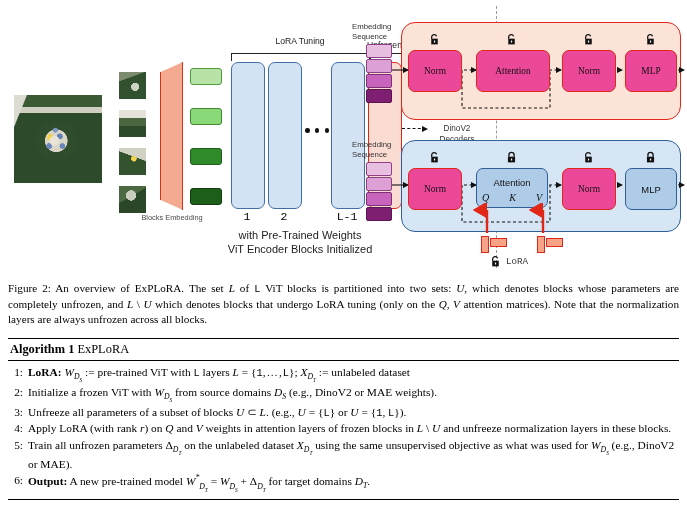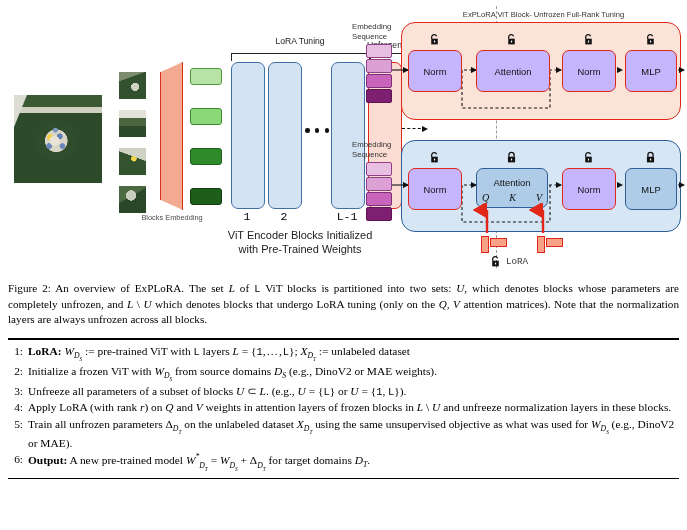--- a/index.html
+++ b/index.html
@@ -96,21 +96,21 @@
   .e3{background:#c964bd;border:1.1px solid #7e2f76;}
   .e4{background:#7e1f72;border:1.1px solid #5c1454;}
 
   .vitblock{position:absolute;border-radius:14px;}
   .vb-title{position:absolute;font-family:"Liberation Sans",sans-serif;font-size:7.6px;
     color:#333;text-align:center;}
 
   .sub{position:absolute;border-radius:7px;display:flex;align-items:center;
     justify-content:center;font-family:"Liberation Sans",sans-serif;font-size:9.4px;
     color:#111;}
-  .sub.salmon{background:#c4b5fd;border:1.5px solid #e02718;}
+  .sub.salmon{background:#ec4899;border:1.5px solid #e02718;font-family:Liberation Serif, serif;}
   .sub.blue{background:#aecbe8;border:1.5px solid #2f5f96;}
 
   .lock{position:absolute;width:13px;height:13px;}
   .qkv{position:absolute;font-family:"Liberation Serif",serif;font-style:italic;
     font-size:10px;color:#111;display:flex;justify-content:space-between;}
   .lora-lbl{position:absolute;font-family:Liberation Mono, monospace;font-size:9.2px;color:#333;}
 
   
   .caption{position:absolute;left:8px;top:281px;width:671px;
     font-family:"Liberation Serif",serif;font-size:11.2px;line-height:1.32;
@@ -164,38 +164,42 @@
     </div>
   <div class="blk b3"></div>
   <div class="blk bL"></div>
 
   <div class="bnum n1">1</div>
   <div class="bnum n2">2</div>
   <div class="bnum n3">L-1</div>
   <div class="bnum nL">L</div>
 
   <div class="enc-cap">
+    <div>with Pre-Trained Weights</div>
     <div>ViT Encoder Blocks Initialized</div>
-    <div>with Pre-Trained Weights</div>
   </div>
 
   <div class="dec-arrow"></div>
+  <div class="dec-lbl">
+    <div>MAE or</div>
+    <div>DinoV2</div>
+    <div>Decoders</div>
+  </div>
 
   <div class="vdash"></div>
 
   <div class="emb-lbl" style="left:352px;top:22px;">
     <div>Embedding</div>
     <div>Sequence</div>
   </div>
   <div class="esq e1" style="left:366px;top:44px;"></div>
   <div class="esq e2" style="left:366px;top:59px;"></div>
   <div class="esq e3" style="left:366px;top:74px;"></div>
   <div class="esq e4" style="left:366px;top:89px;"></div>
 
-  <div class="vb-title" style="left:400px;top:10px;width:287px;">ExPLoRA ViT Block- Unfrozen Full-Rank Tuning</div>
 
   <div class="vitblock" style="left:401px;top:22px;width:278px;height:96px;background:#fbe3d8;border:1.6px solid #e02718;"></div>
 
   <svg style="position:absolute;left:390px;top:22px;width:297px;height:100px;">
     <g stroke="#111" stroke-width="1.1" fill="none">
       <path d="M2,48 L18,48" marker-end="url(#ah1)"></path>
       <path d="M63,48 L86,48" stroke-dasharray="3,2.5" marker-end="url(#ah1)"></path>
       <path d="M148,48 L171,48" stroke-dasharray="3,2.5" marker-end="url(#ah1)"></path>
       <path d="M216,48 L232,48" stroke-dasharray="3,2.5" marker-end="url(#ah1)"></path>
       <path d="M277,48 L294,48" stroke-dasharray="3,2.5" marker-end="url(#ah1)"></path>
@@ -319,20 +323,24 @@
   </svg>
   <div class="lora-lbl" style="left:506px;top:256px;">LoRA</div>
 </div>
 
 <div class="caption">
   <span>Figure 2:</span><span> An overview of ExPLoRA. The set </span><span class="cal">L</span><span> of </span><span class="mono">L</span><span> ViT blocks is partitioned into two sets: </span><span class="cal">U</span><span>, which denotes blocks whose parameters are completely unfrozen, and </span><span class="cal">L</span> \ <span class="cal">U</span><span> which denotes blocks that undergo LoRA tuning (only on the </span><i class="m">Q</i>, <i class="m">V</i><span> attention matrices). Note that the normalization layers are always unfrozen across all blocks.</span>
 </div>
 
 <div class="algo">
   <div class="rule"></div>
+  <div class="algo-hd">
+    <b>Algorithm 1</b>
+    <span>ExPLoRA</span>
+  </div>
   <div class="rule-thin"></div>
 
   <div class="algo-body">
 
     <div class="aline">
       <span class="anum">1:</span>
       <span class="atxt"><b>LoRA:</b>
         <i class="m">W<sub>D<sub>S</sub></sub></i> := pre-trained ViT with <span class="mono">L</span> layers <span class="cal">L</span> = {<span class="mono">1</span>, … , <span class="mono">L</span>}; <i class="m">X<sub>D<sub>T</sub></sub></i> := unlabeled dataset</span>
     </div>
 

